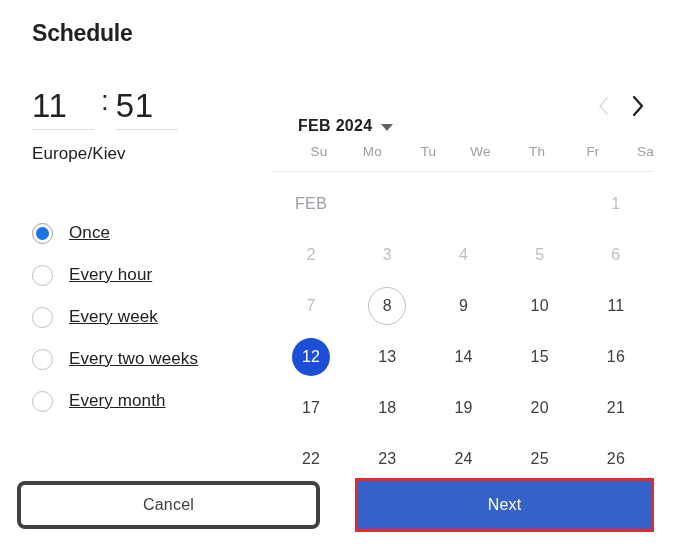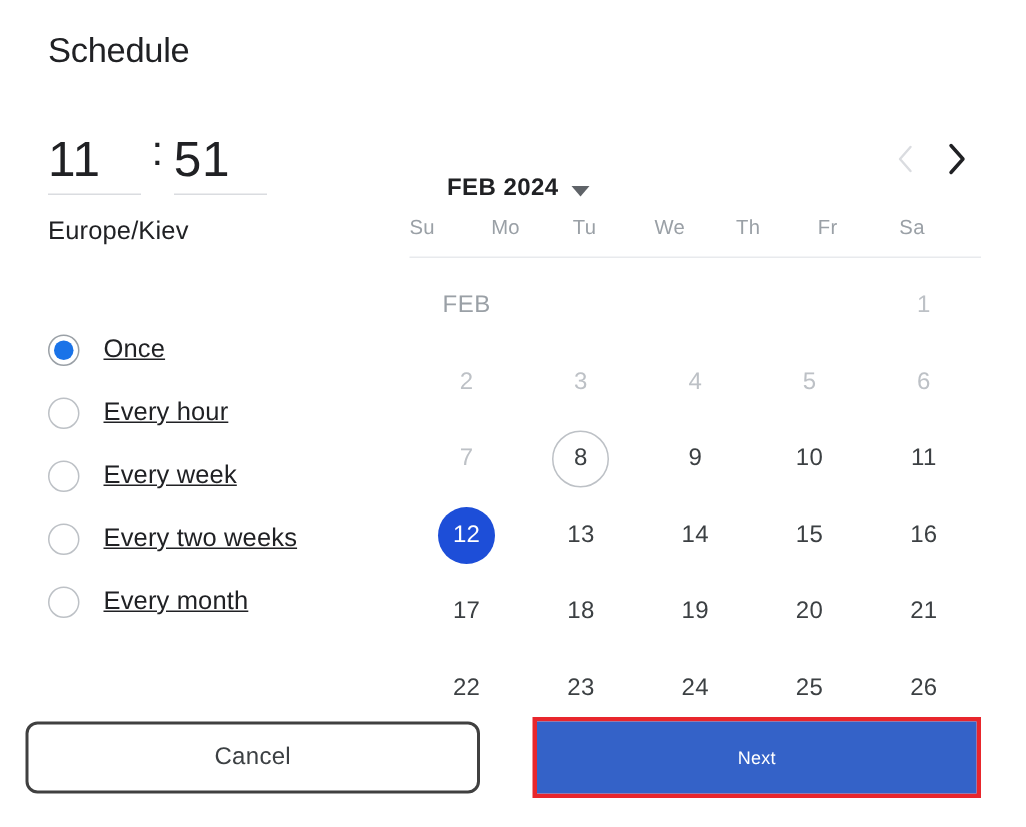--- a/index.html
+++ b/index.html
@@ -20,21 +20,21 @@
     position: absolute;
     inset: 0;
   }
 
   
   .page-title {
     position: absolute;
     left: 32px;
     top: 20px;
     font-size: 23px;
-    font-weight: normal;
+    font-weight: bold;
     letter-spacing: -0.2px;
     color: #202124;
   }
 
   
   .left-col {
     position: absolute;
     left: 32px;
     top: 82px;
     width: 236px;
@@ -172,21 +172,21 @@
   .nav-btn svg { display: block; }
 
   .cal-weekdays {
     display: grid;
     grid-template-columns: repeat(7, 1fr);
     margin-top: 20px;
     padding-bottom: 12px;
     border-bottom: 1px solid #e8eaed;
   }
   .weekday {
-    text-align: left;
+    text-align: right;
     font-size: 13.5px;
     color: #9aa0a6;
     letter-spacing: 0.2px;
   }
 
   .cal-grid {
     display: grid;
     grid-template-columns: repeat(5, 1fr);
     margin-top: 6px;
   }
@@ -236,21 +236,21 @@
     right: 0;
     top: 481px;
     height: 52px;
   }
   .btn-cancel {
     position: absolute;
     left: 17px;
     top: 0;
     width: 303px;
     height: 48px;
-    border: 2px solid #404040;
+    border: 4px solid #404040;
     border-radius: 8px;
     background: #ffffff;
     display: flex;
     align-items: center;
     justify-content: center;
     font-size: 16px;
     color: #3c4043;
     cursor: pointer;
     box-sizing: border-box;
     letter-spacing: 0.2px;
@@ -266,21 +266,21 @@
     padding: 0;
   }
   .btn-next {
     width: 100%;
     height: 100%;
     background: #3462c8;
     border: 0;
     display: flex;
     align-items: center;
     justify-content: center;
-    font-size: 12px;
+    font-size: 16px;
     color: #ffffff;
     cursor: pointer;
     box-sizing: border-box;
     letter-spacing: 0.2px;
     font-family: "Liberation Sans", sans-serif;
   }
 </style>
 </head>
 <body>
 

